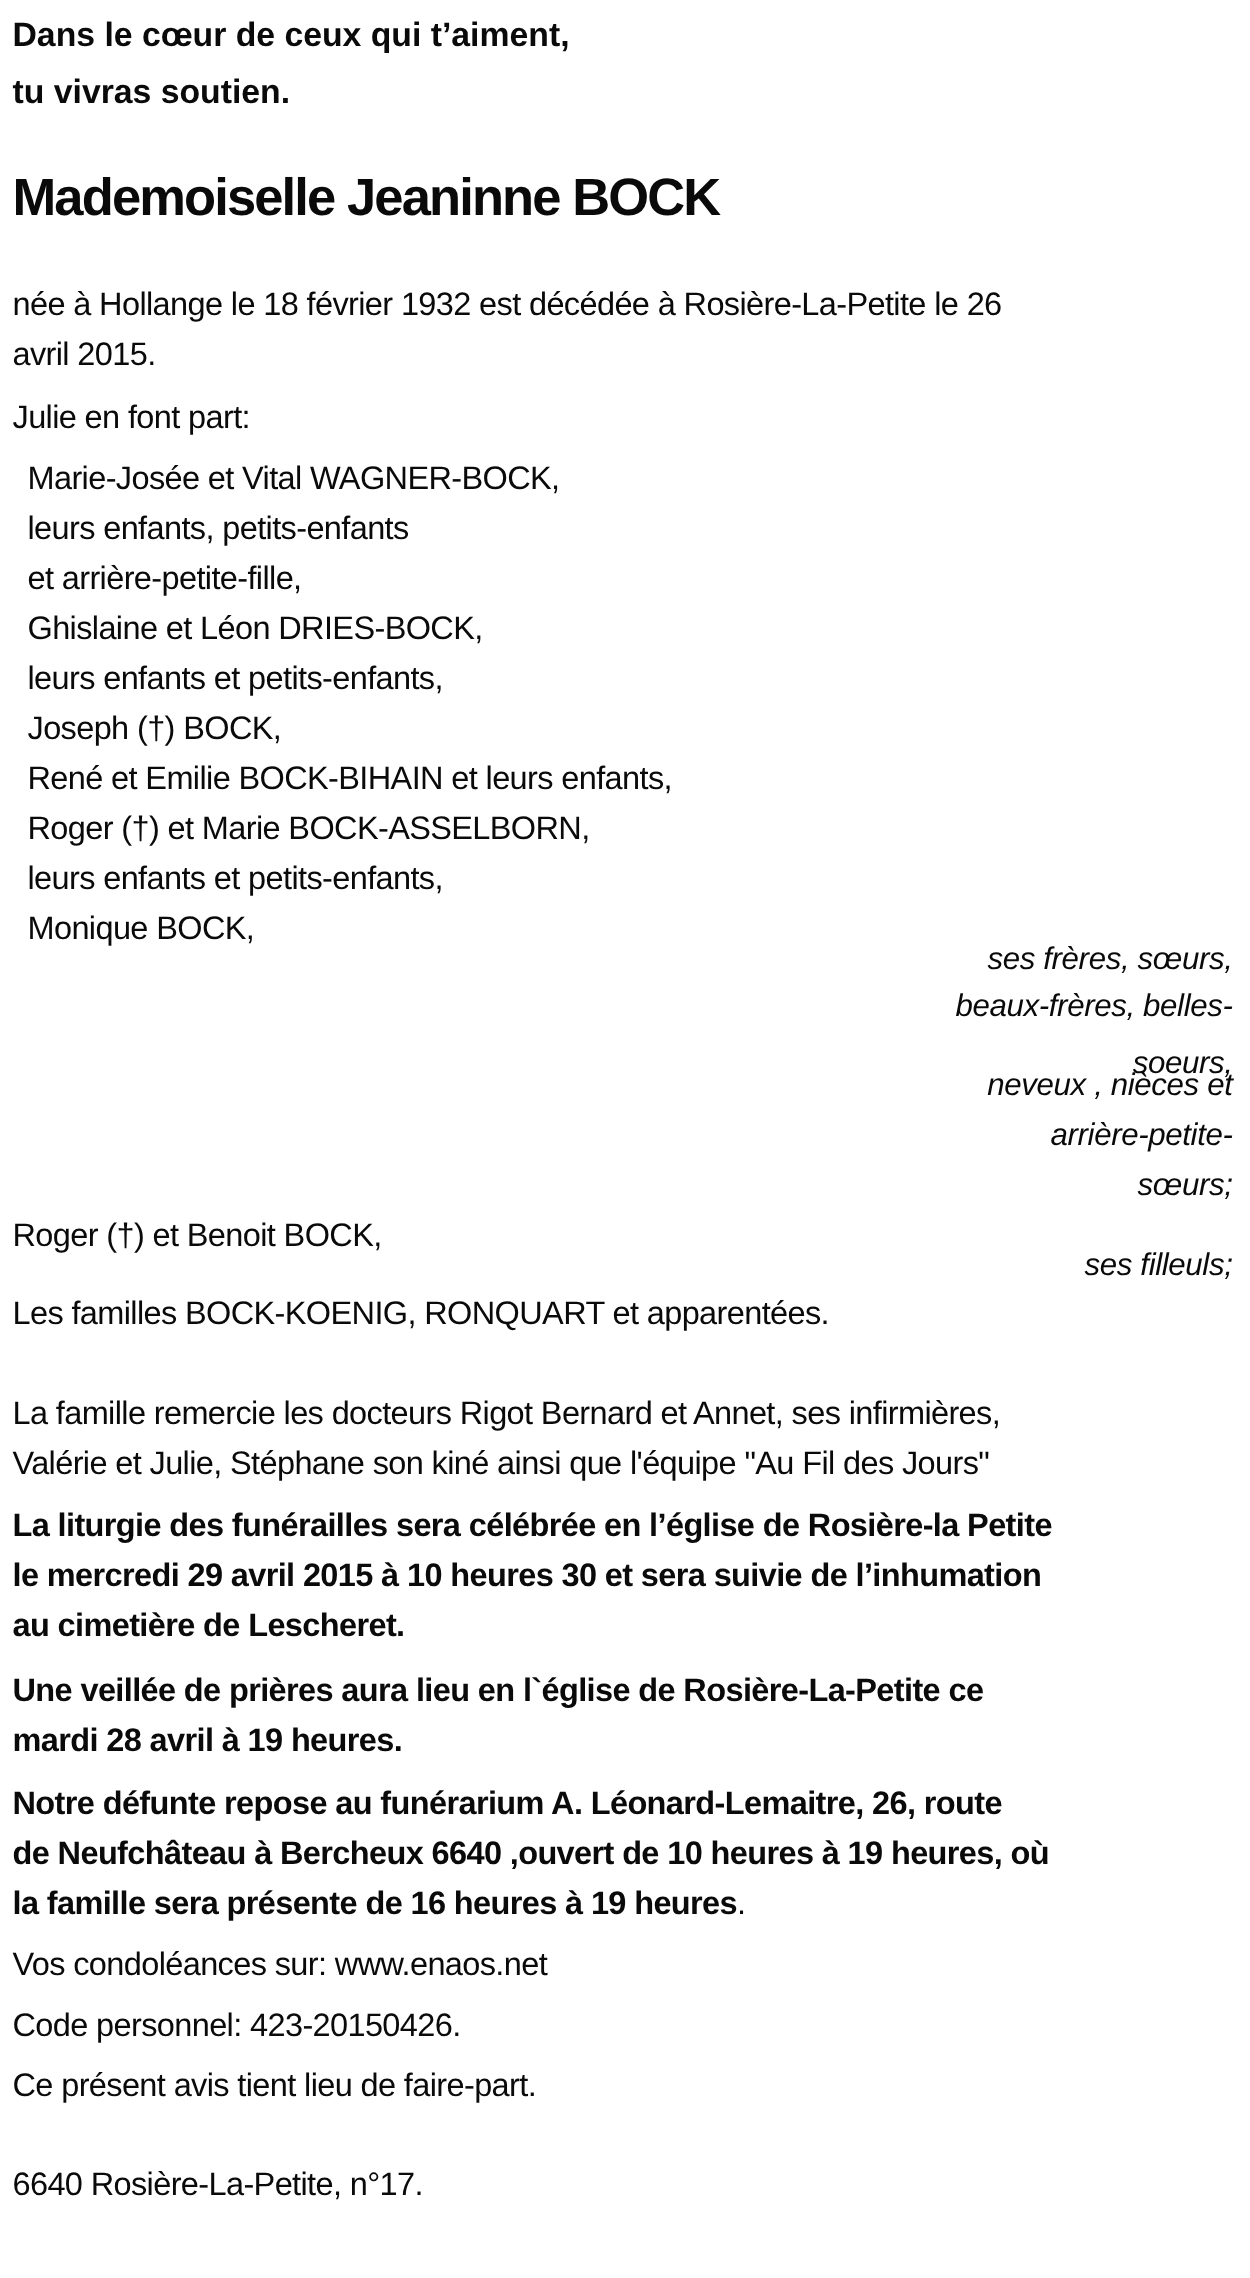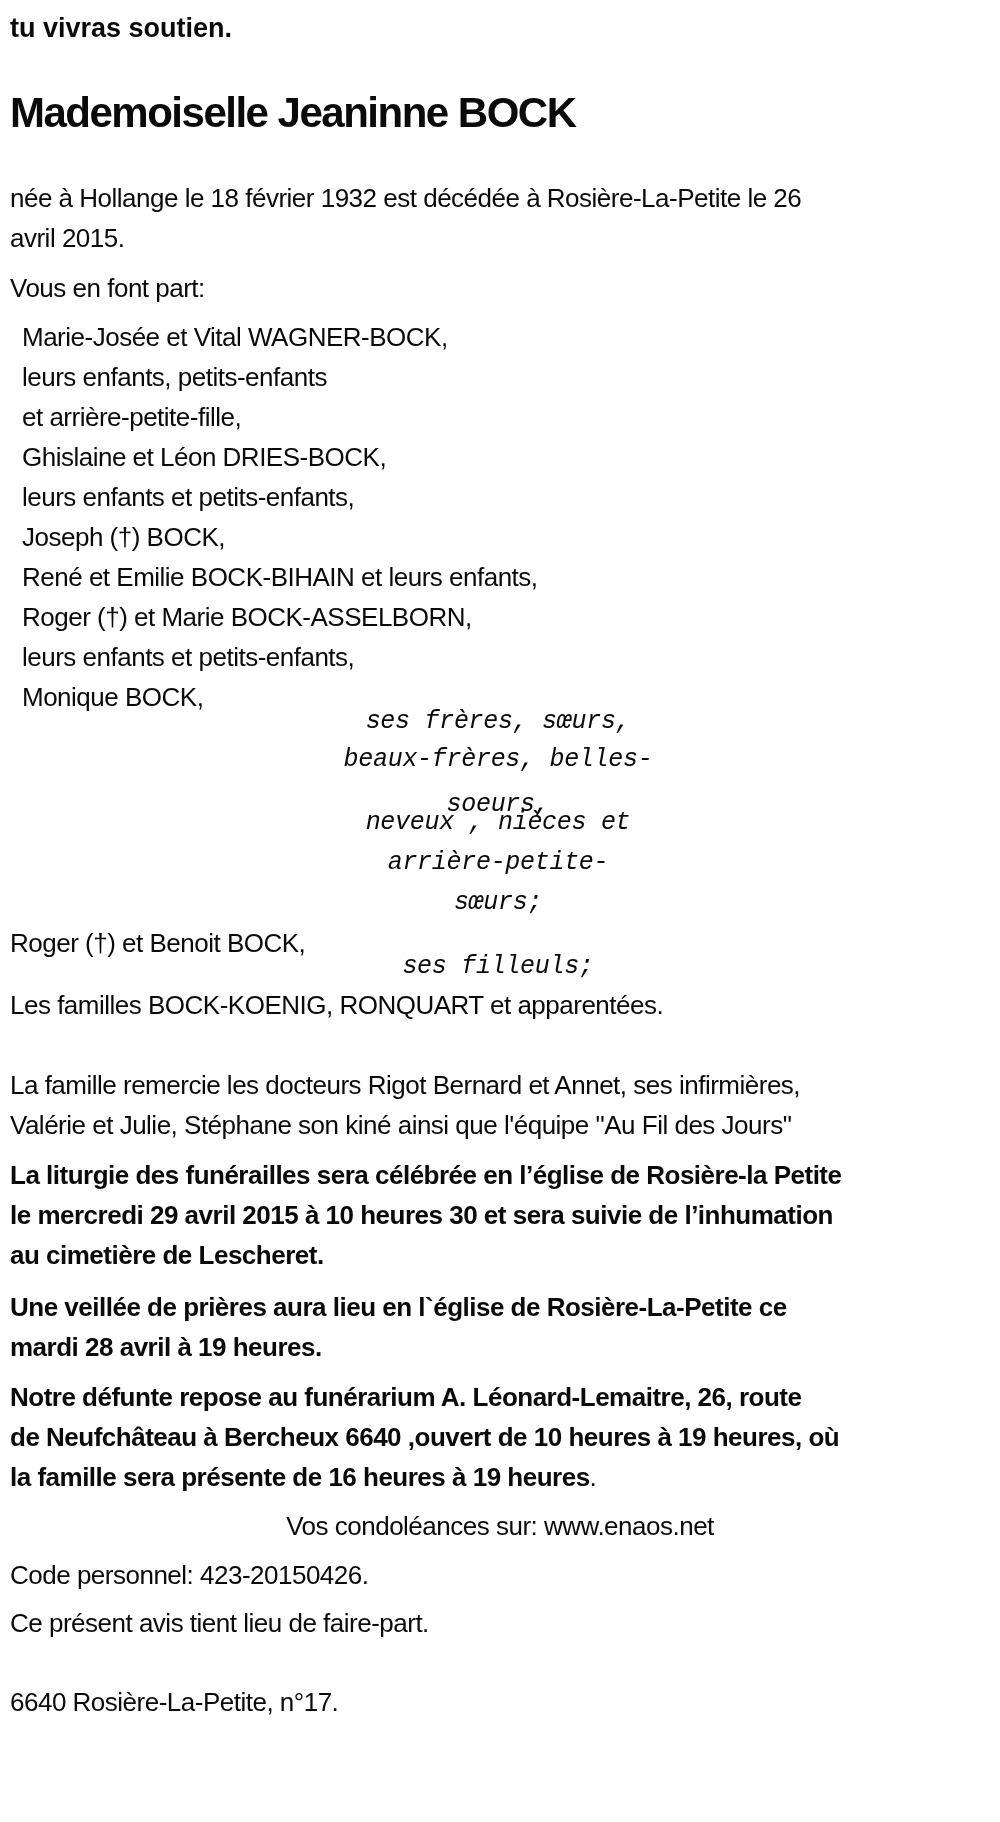--- a/index.html
+++ b/index.html
@@ -36,23 +36,22 @@
     line-height: 56px;
     font-weight: 700;
     letter-spacing: -1.5px;
     white-space: nowrap;
   }
   .intro { margin-top: 37px; }
   .announce { margin-top: 10px; }
   .family { margin-top: 9px; margin-left: 12px; }
 
   .right-italic {
-    text-align: center;
+    text-align: right;
     padding-right: 4px;
-    font-family: Liberation Mono, monospace;
   }
   .right-italic .line {
     font-style: italic;
     font-size: 25px;
     line-height: 38px;
     letter-spacing: -0.3px;
   }
   .relations .line:nth-child(1) { margin-top: -14px; }
   .relations .line:nth-child(3) { margin-top: 7px; }
   .relations .line:nth-child(4) { margin-top: -20px; }
@@ -63,43 +62,44 @@
   .godsons-note .line { margin-top: -15px; }
   .families-line { margin-top: -1px; }
 
   .thanks { margin-top: 40px; }
   .bold .line, .line.bold { font-weight: 700; }
   .liturgy { margin-top: 10px; }
   .vigil { margin-top: 12px; }
   .funerarium { margin-top: 10px; }
   .regular { font-weight: 400; }
 
-  .condolences { margin-top: 9px; text-align: center; }
+  .condolences { margin-top: 9px; }
   .personal-code { margin-top: 9px; }
   .notice { margin-top: 8px; }
   .address { margin-top: 39px; }
 </style>
 </head>
 <body>
 
 <div class="page">
 
   <div class="epitaph">
+    <div class="line">Dans le cœur de ceux qui t’aiment,</div>
     <div class="line">tu vivras soutien.</div>
   </div>
 
   <div class="deceased-name">Mademoiselle Jeaninne BOCK</div>
 
   <div class="intro">
     <div class="line">née à Hollange le 18 février 1932 est décédée à Rosière-La-Petite le 26</div>
     <div class="line">avril 2015.</div>
   </div>
 
   <div class="announce">
-    <div class="line">Vous en font part:</div>
+    <div class="line">Julie en font part:</div>
   </div>
 
   <div class="family">
     <div class="line">Marie-Josée et Vital WAGNER-BOCK,</div>
     <div class="line">leurs enfants, petits-enfants</div>
     <div class="line">et arrière-petite-fille,</div>
     <div class="line">Ghislaine et Léon DRIES-BOCK,</div>
     <div class="line">leurs enfants et petits-enfants,</div>
     <div class="line">Joseph (†) BOCK,</div>
     <div class="line">René et Emilie BOCK-BIHAIN et leurs enfants,</div>

